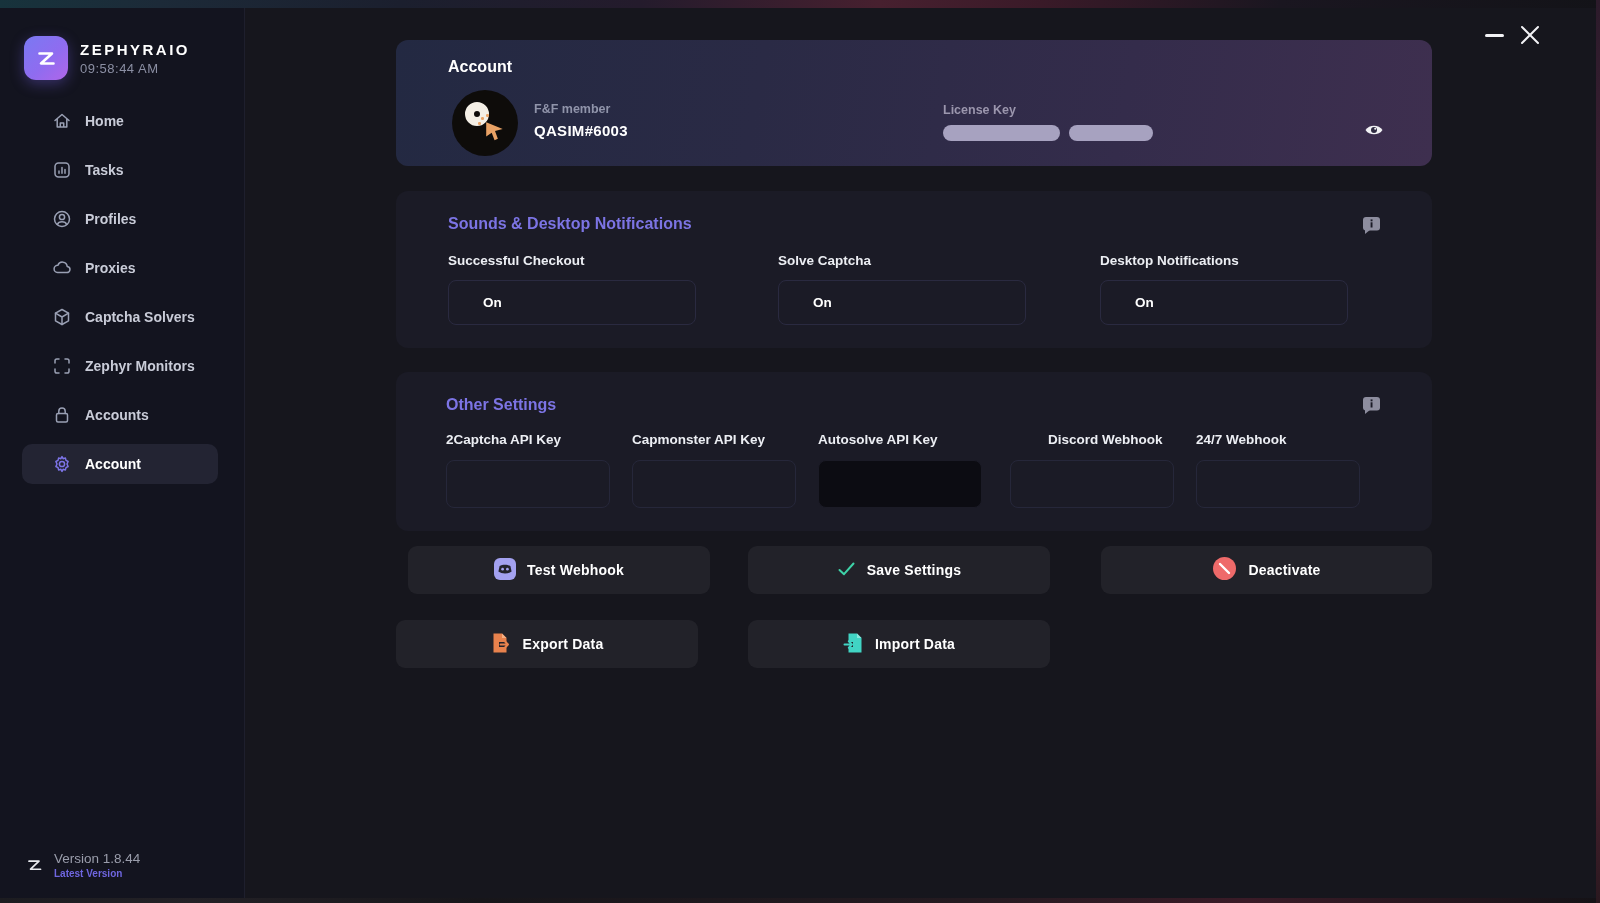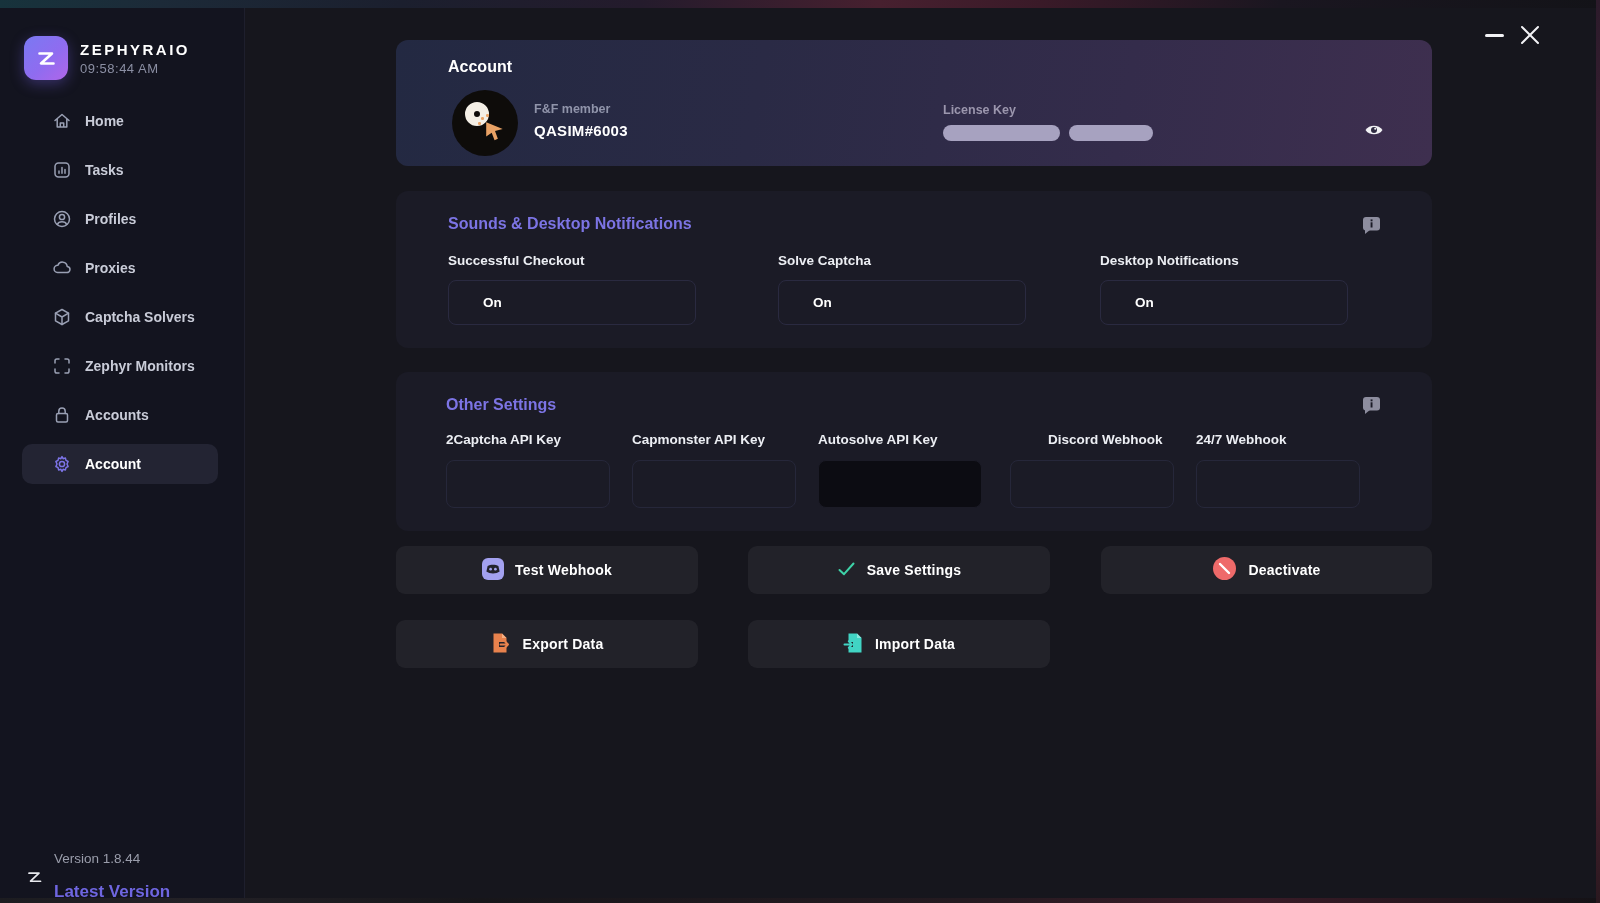--- a/index.html
+++ b/index.html
@@ -32,21 +32,21 @@
     padding-left:30px; cursor:pointer; }
   .nav-item .nico { width:20px; height:20px; flex:none; display:flex; align-items:center; justify-content:center; }
   .nav-item .nico svg { stroke:#9aa0b4; fill:none; stroke-width:1.5; stroke-linecap:round; stroke-linejoin:round; }
   .nav-item span.lbl { margin-left:13px; color:#c9ccd8; font-size:14px; font-weight:600; }
   .nav-item.active { background:#232433; }
   .nav-item.active span.lbl { color:#ffffff; font-weight:bold; }
   .nav-item.active .nico svg { stroke:#7d74e8; }
 
   .side-footer { position:absolute; left:24px; top:843px; display:flex; gap:10px; align-items:center; }
   .foot-ver { color:#9a9dab; font-size:13.5px; }
-  .foot-latest { color:#6f66e0; font-size:17px; font-weight:bold; margin-top:16px; }
+  .foot-latest { color:#6f66e0; font-size:10px; font-weight:bold; margin-top:2px; }
 
   
   .main { position:relative; flex:1; height:100%; background:#16161d; }
 
   .win-btn { position:absolute; cursor:pointer; }
   .btn-min { left:1240px; top:26px; width:19px; height:3px; background:#f2f2f5; border-radius:2px; }
   .btn-close { left:1272px; top:14px; width:26px; height:26px; }
 
   .card { position:absolute; left:151px; width:1036px; border-radius:12px; background:#1b1b26; }
   .card-title { position:absolute; left:52px; color:#fff; font-size:16px; font-weight:bold; }
@@ -80,21 +80,21 @@
   .other-card { top:364px; height:159px; }
   .other-card .card-title { top:24px; left:50px; }
   .field-input { position:absolute; top:88px; width:164px; height:48px; background:transparent;
     border:1px solid #26273a; border-radius:8px; color:#dfe0e8; font-size:13px; padding:0 12px; outline:none; }
   .field-input.dark { background:#0c0c12; border-color:#1b1b26; }
 
   .action-btn { position:absolute; height:48px; border-radius:9px; background:#222229; border:none;
     display:flex; align-items:center; justify-content:center; gap:11px; cursor:pointer; }
   .action-btn .albl { color:#fff; font-size:14px; font-weight:bold; letter-spacing:.2px; }
   .row1 { top:538px; } .row2 { top:612px; }
-  .b-test { left:151px; width:302px;text-align:right; }
+  .b-test { left:163px; width:302px;text-align:right; }
   .b-save { left:503px; width:302px; }
   .b-deact { left:856px; width:331px; }
   .b-export { left:151px; width:302px; }
   .b-import { left:503px; width:302px; }
 </style>
 </head>
 <body>
 
 <div class="edge-top"></div>
 <div class="edge-bottom"></div>

